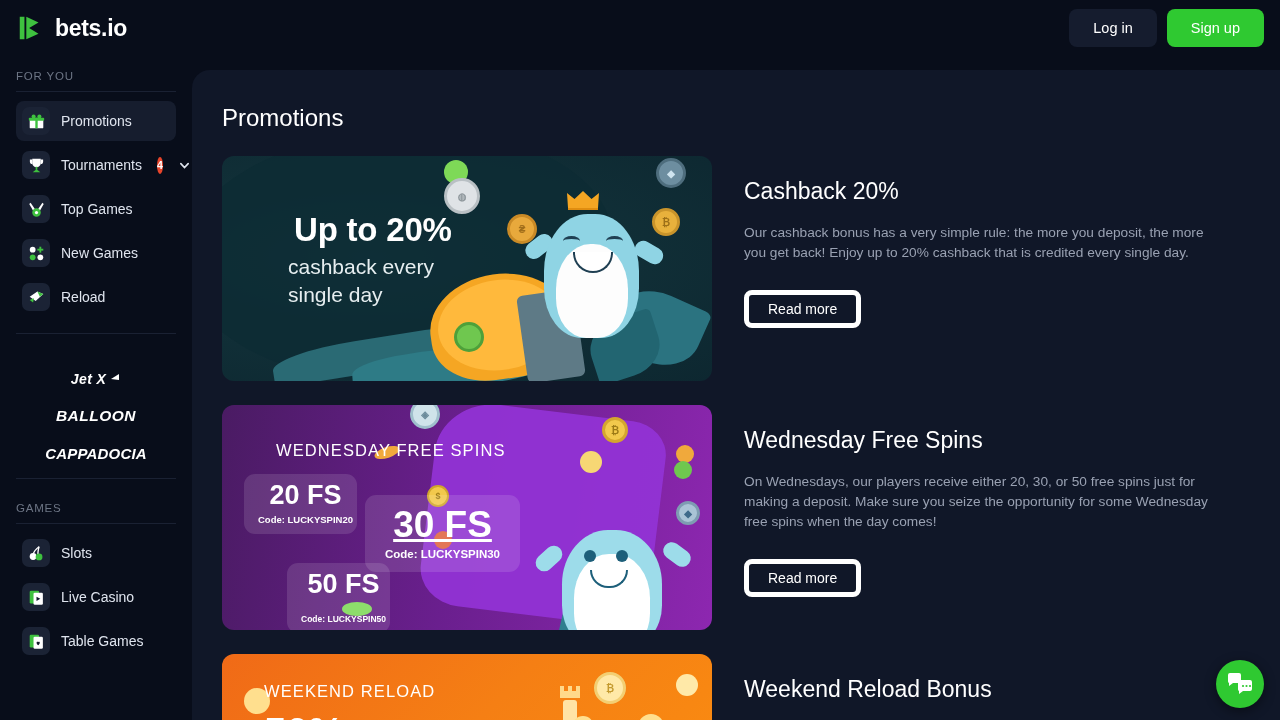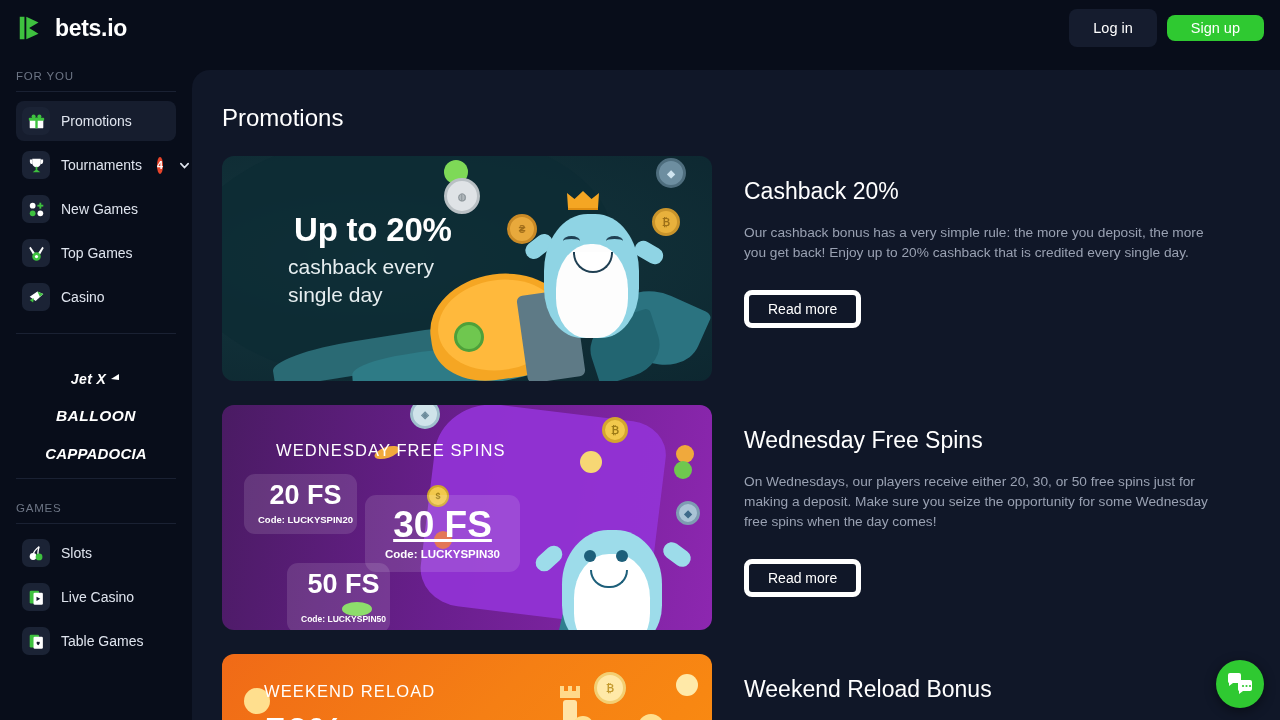--- a/index.html
+++ b/index.html
@@ -29,21 +29,21 @@
   }
   .btn-login {
     background: #151c2e; color: #ffffff;
     border: none; border-radius: 8px;
     height: 38px; padding: 0 24px;
     font-size: 14.5px; font-family: inherit; cursor: pointer;
   }
   .btn-signup {
     background: #2fc931; color: #ffffff;
     border: none; border-radius: 8px;
-    height: 26px; padding: 0 24px;
+    height: 38px; padding: 0 24px;
     font-size: 14.5px; font-family: inherit; cursor: pointer;
   }
 
   
   .sidebar {
     position: absolute; top: 56px; left: 0;
     width: 192px; height: 664px;
     background: #080d1a;
     overflow: hidden;
     padding: 0 16px;
@@ -298,51 +298,51 @@
       <span class="chev">
         <svg width="11" height="11" viewBox="0 0 12 12">
             <path d="M2 4 L6 8.2 L10 4" stroke="#dfe4ee" stroke-width="1.8" fill="none" stroke-linecap="round"></path>
           </svg>
       </span>
     </div>
 
     <div class="nav-item">
       <span class="ic-tile">
         <svg width="17" height="17" viewBox="0 0 20 20">
+          <path d="M3 2 L8.5 10 L6 11.5 L1.5 3.5 z" fill="#fff"></path>
+          <path d="M17 2 L11.5 10 L14 11.5 L18.5 3.5 z" fill="#fff"></path>
+          <circle cx="10" cy="13.6" r="5" fill="#3ec13f"></circle>
+          <circle cx="10" cy="13.6" r="1.9" fill="#fff"></circle>
+        </svg>
+      </span>
+      <span class="nav-label">Top Games</span>
+    </div>
+
+    <div class="nav-item">
+      <span class="ic-tile">
+        <svg width="17" height="17" viewBox="0 0 20 20">
           <circle cx="5.5" cy="5.5" r="3.4" fill="#fff"></circle>
           <circle cx="5.5" cy="14.5" r="3.4" fill="#3ec13f"></circle>
           <circle cx="14.5" cy="14.5" r="3.4" fill="#fff"></circle>
           <rect x="13.4" y="2" width="2.2" height="7" fill="#3ec13f"></rect>
           <rect x="11" y="4.4" width="7" height="2.2" fill="#3ec13f"></rect>
         </svg>
       </span>
       <span class="nav-label">New Games</span>
     </div>
 
     <div class="nav-item">
       <span class="ic-tile">
         <svg width="17" height="17" viewBox="0 0 20 20">
-          <path d="M3 2 L8.5 10 L6 11.5 L1.5 3.5 z" fill="#fff"></path>
-          <path d="M17 2 L11.5 10 L14 11.5 L18.5 3.5 z" fill="#fff"></path>
-          <circle cx="10" cy="13.6" r="5" fill="#3ec13f"></circle>
-          <circle cx="10" cy="13.6" r="1.9" fill="#fff"></circle>
-        </svg>
-      </span>
-      <span class="nav-label">Top Games</span>
-    </div>
-
-    <div class="nav-item">
-      <span class="ic-tile">
-        <svg width="17" height="17" viewBox="0 0 20 20">
           <path d="M2 9 L11 3 L18 6 L9 14 z" fill="#fff"></path>
           <path d="M11 3 L18 6 L14 9 z" fill="#3ec13f"></path>
           <path d="M2 13 L7 11 L6 16 z" fill="#3ec13f"></path>
         </svg>
       </span>
-      <span class="nav-label">Casino</span>
+      <span class="nav-label">Reload</span>
     </div>
 
     <div class="side-rule" style="margin-top:16px"></div>
 
     <div class="brands">
       <div class="brand brand-jetx">
         <span>Jet X</span>
         <svg width="12" height="12" viewBox="0 0 12 12">
             <path d="M10 1 L2 6 L10 7 z" fill="#fff"></path>
           </svg>

